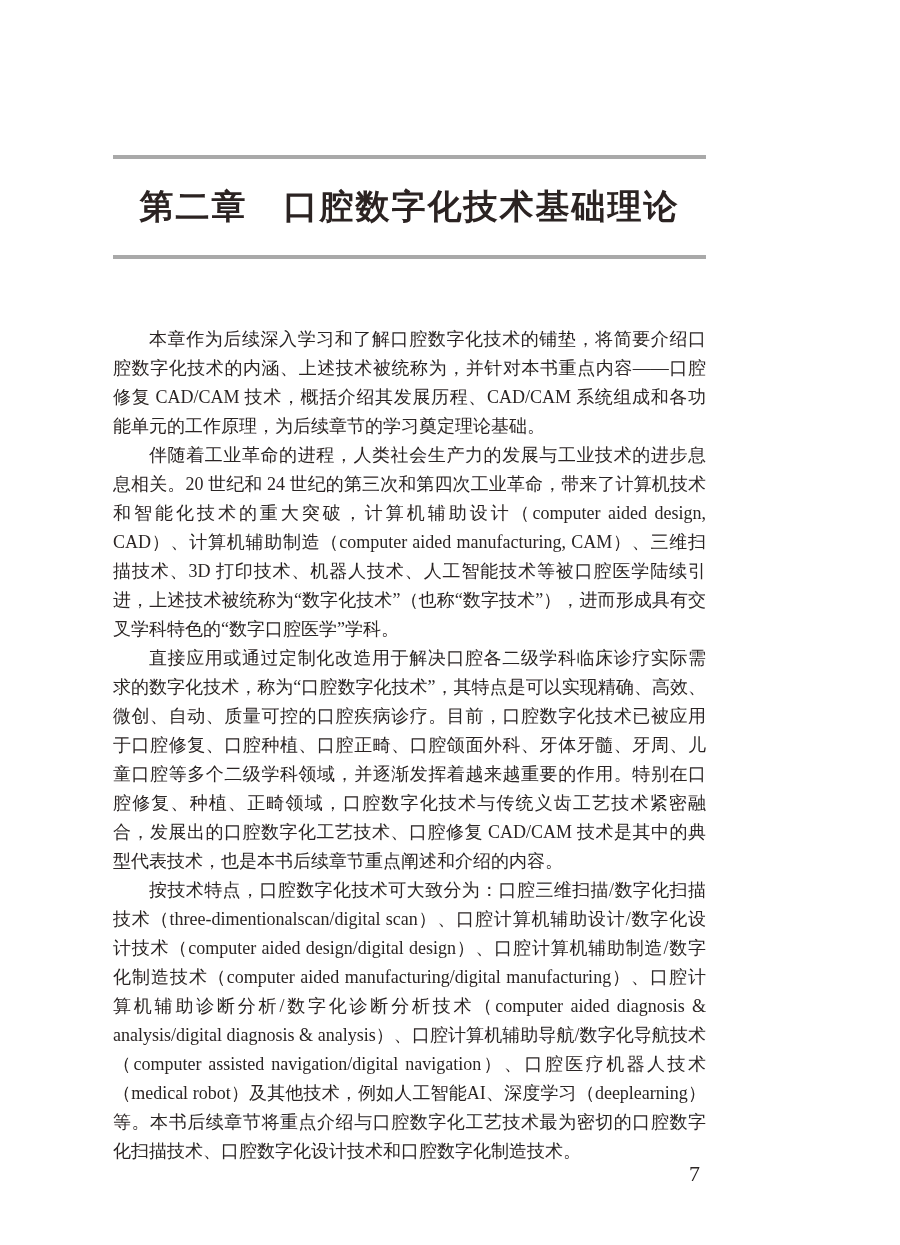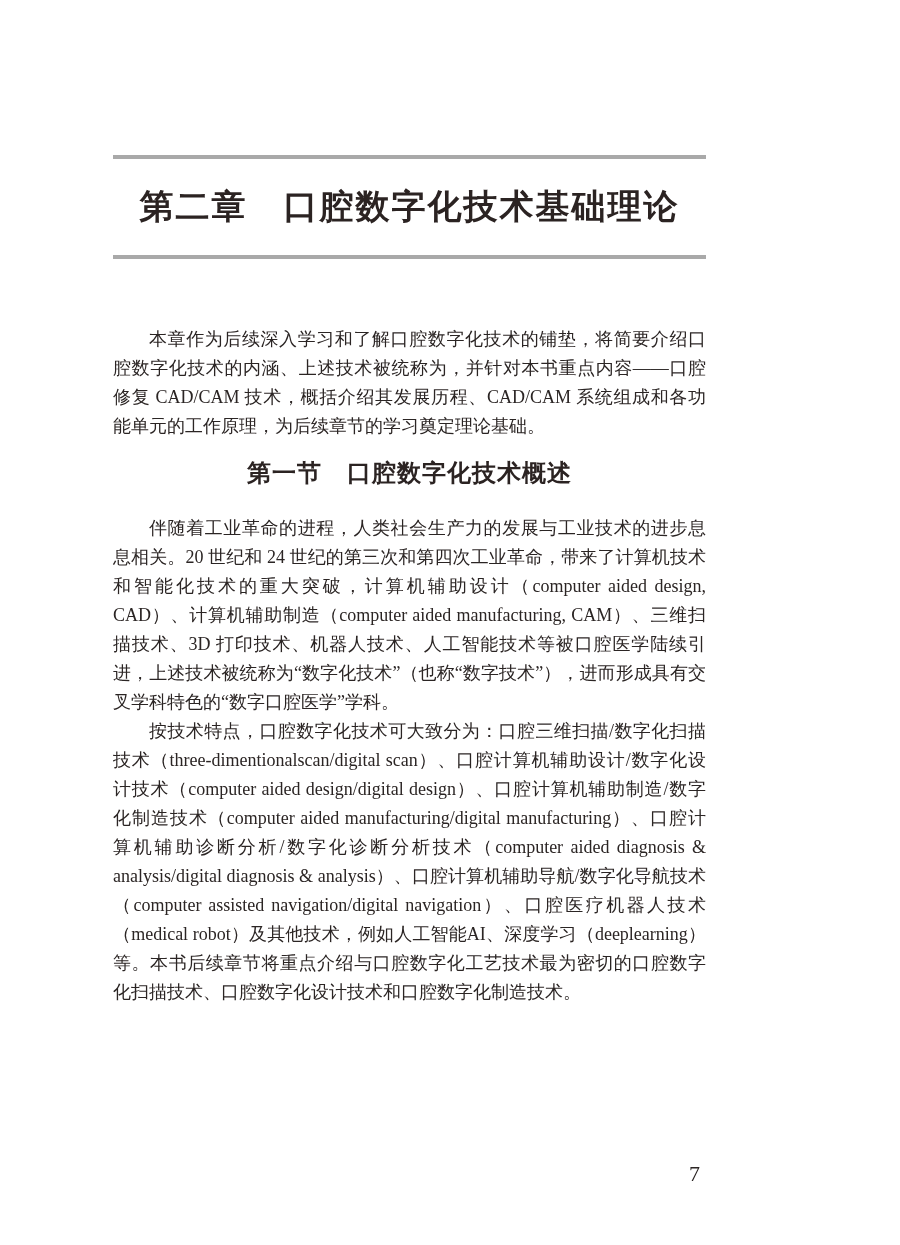--- a/index.html
+++ b/index.html
@@ -71,23 +71,23 @@
 
   <div class="chapter-band">
     <div class="rule"></div>
     <div class="chapter-title">第二章　口腔数字化技术基础理论</div>
     <div class="rule"></div>
   </div>
 
   <div class="body-area">
     <p class="intro-para">本章作为后续深入学习和了解口腔数字化技术的铺垫，将简要介绍口腔数字化技术的内涵、上述技术被统称为，并针对本书重点内容——口腔修复 CAD/CAM 技术，概括介绍其发展历程、CAD/CAM 系统组成和各功能单元的工作原理，为后续章节的学习奠定理论基础。</p>
 
-    <h2 class="section-heading">第一节　口腔数字化技术概述</h2>
 
     <div>
         <p class="body-para">伴随着工业革命的进程，人类社会生产力的发展与工业技术的进步息息相关。20 世纪和 24 世纪的第三次和第四次工业革命，带来了计算机技术和智能化技术的重大突破，计算机辅助设计（computer aided design, CAD）、计算机辅助制造（computer aided manufacturing, CAM）、三维扫描技术、3D 打印技术、机器人技术、人工智能技术等被口腔医学陆续引进，上述技术被统称为“数字化技术”（也称“数字技术”），进而形成具有交叉学科特色的“数字口腔医学”学科。</p>
+        <p class="body-para">直接应用或通过定制化改造用于解决口腔各二级学科临床诊疗实际需求的数字化技术，称为“口腔数字化技术”，其特点是可以实现精确、高效、微创、自动、质量可控的口腔疾病诊疗。目前，口腔数字化技术已被应用于口腔修复、口腔种植、口腔正畸、口腔颌面外科、牙体牙髓、牙周、儿童口腔等多个二级学科领域，并逐渐发挥着越来越重要的作用。特别在口腔修复、种植、正畸领域，口腔数字化技术与传统义齿工艺技术紧密融合，发展出的口腔数字化工艺技术、口腔修复 CAD/CAM 技术是其中的典型代表技术，也是本书后续章节重点阐述和介绍的内容。</p>
         <p class="body-para">按技术特点，口腔数字化技术可大致分为：口腔三维扫描/数字化扫描技术（three-dimentionalscan/digital scan）、口腔计算机辅助设计/数字化设计技术（computer aided design/digital design）、口腔计算机辅助制造/数字化制造技术（computer aided manufacturing/digital manufacturing）、口腔计算机辅助诊断分析/数字化诊断分析技术（computer aided diagnosis &amp; analysis/digital diagnosis &amp; analysis）、口腔计算机辅助导航/数字化导航技术（computer assisted navigation/digital navigation）、口腔医疗机器人技术（medical robot）及其他技术，例如人工智能AI、深度学习（deeplearning）等。本书后续章节将重点介绍与口腔数字化工艺技术最为密切的口腔数字化扫描技术、口腔数字化设计技术和口腔数字化制造技术。</p>
       </div>
   </div>
 
   <div class="page-number">7</div>
 
 </div>
 
 </body></html>

